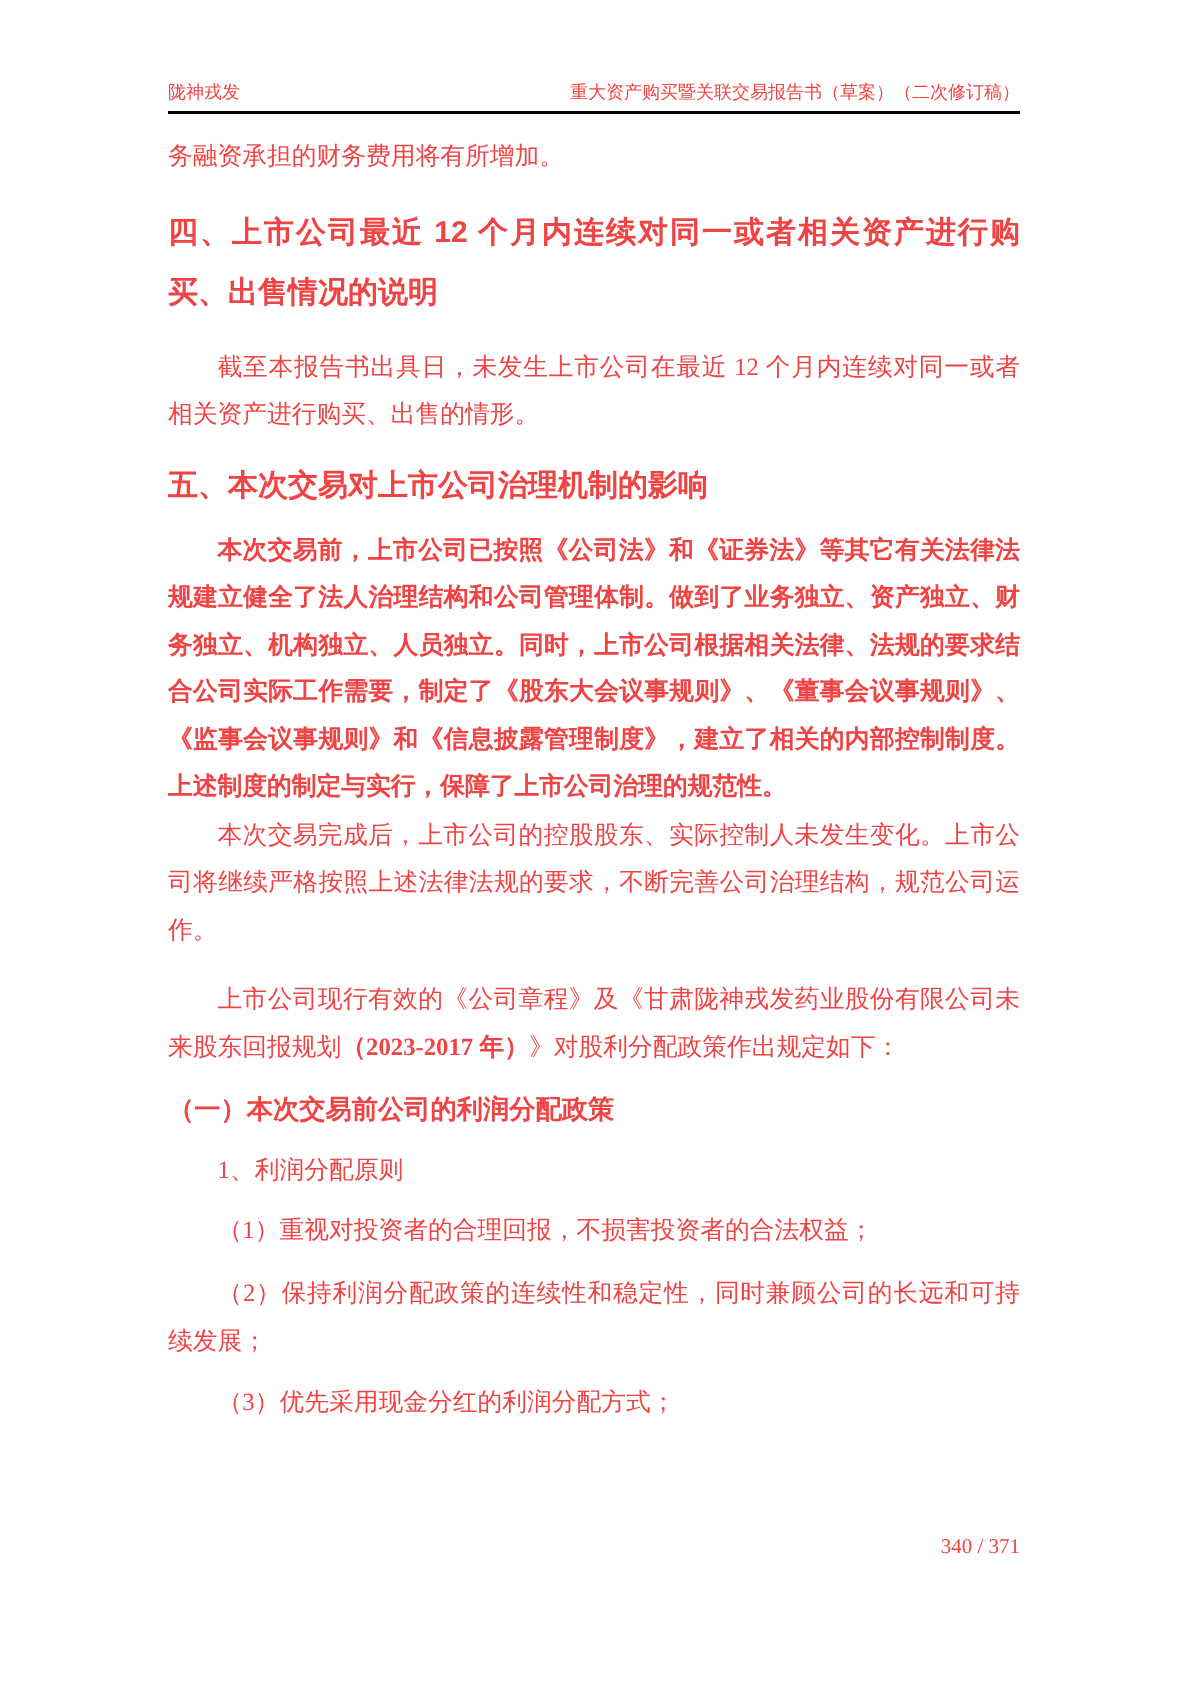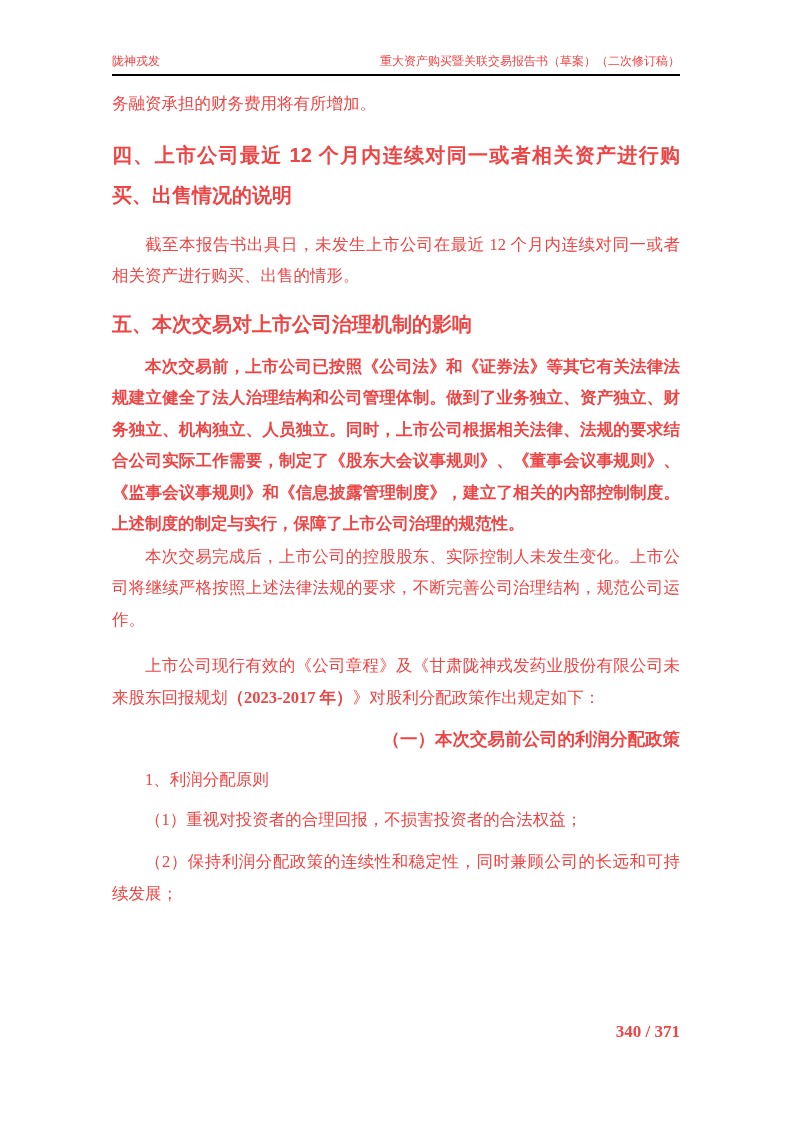--- a/index.html
+++ b/index.html
@@ -57,31 +57,31 @@
   }
   .bold { font-weight: bold; }
   .b0  { margin-top: 12px; }
   .b1  { margin-top: 15px; }
   .b2  { margin-top: 14px; }
   .b3  { margin-top: 12px; }
   .b4  { margin-top: 7px; font-weight: bold; }
   .b5  { margin-top: 1px; }
   .b6  { margin-top: 12px; }
   .b7  { margin-top: 15px; }
-  .b8  { margin-top: 8px; text-align: right; }
+  .b8  { margin-top: 8px; }
   .b9  { margin-top: 7px; }
   .b10 { margin-top: 8px; }
   .b11 { margin-top: 11px; }
   .b12 { margin-top: 10px; }
   .footer-page {
     position: absolute;
     right: 113px;
     top: 1022px;
-    font-weight: bold;
-    font-size: 17px;
+    font-weight: normal;
+    font-size: 14px;
     line-height: 20px;
   }
 </style>
 </head>
 <body>
 
 <div class="page">
   <div class="content">
 
     <div class="header">
@@ -105,17 +105,18 @@
     <p class="p b7"><span>上市公司现行有效的《公司章程》及《甘肃陇神戎发药业股份有限公司未来股东回报规划</span><span class="bold">（2023-2017 年）</span><span>》对股利分配政策作出规定如下：</span></p>
 
     <h3 class="h2 b8">（一）本次交易前公司的利润分配政策</h3>
 
     <p class="p b9">1、利润分配原则</p>
 
     <p class="p b10">（1）重视对投资者的合理回报，不损害投资者的合法权益；</p>
 
     <p class="p b11">（2）保持利润分配政策的连续性和稳定性，同时兼顾公司的长远和可持续发展；</p>
 
+    <p class="p b12">（3）优先采用现金分红的利润分配方式；</p>
 
   </div>
 
   <div class="footer-page">340 / 371</div>
 </div>
 
 </body></html>

